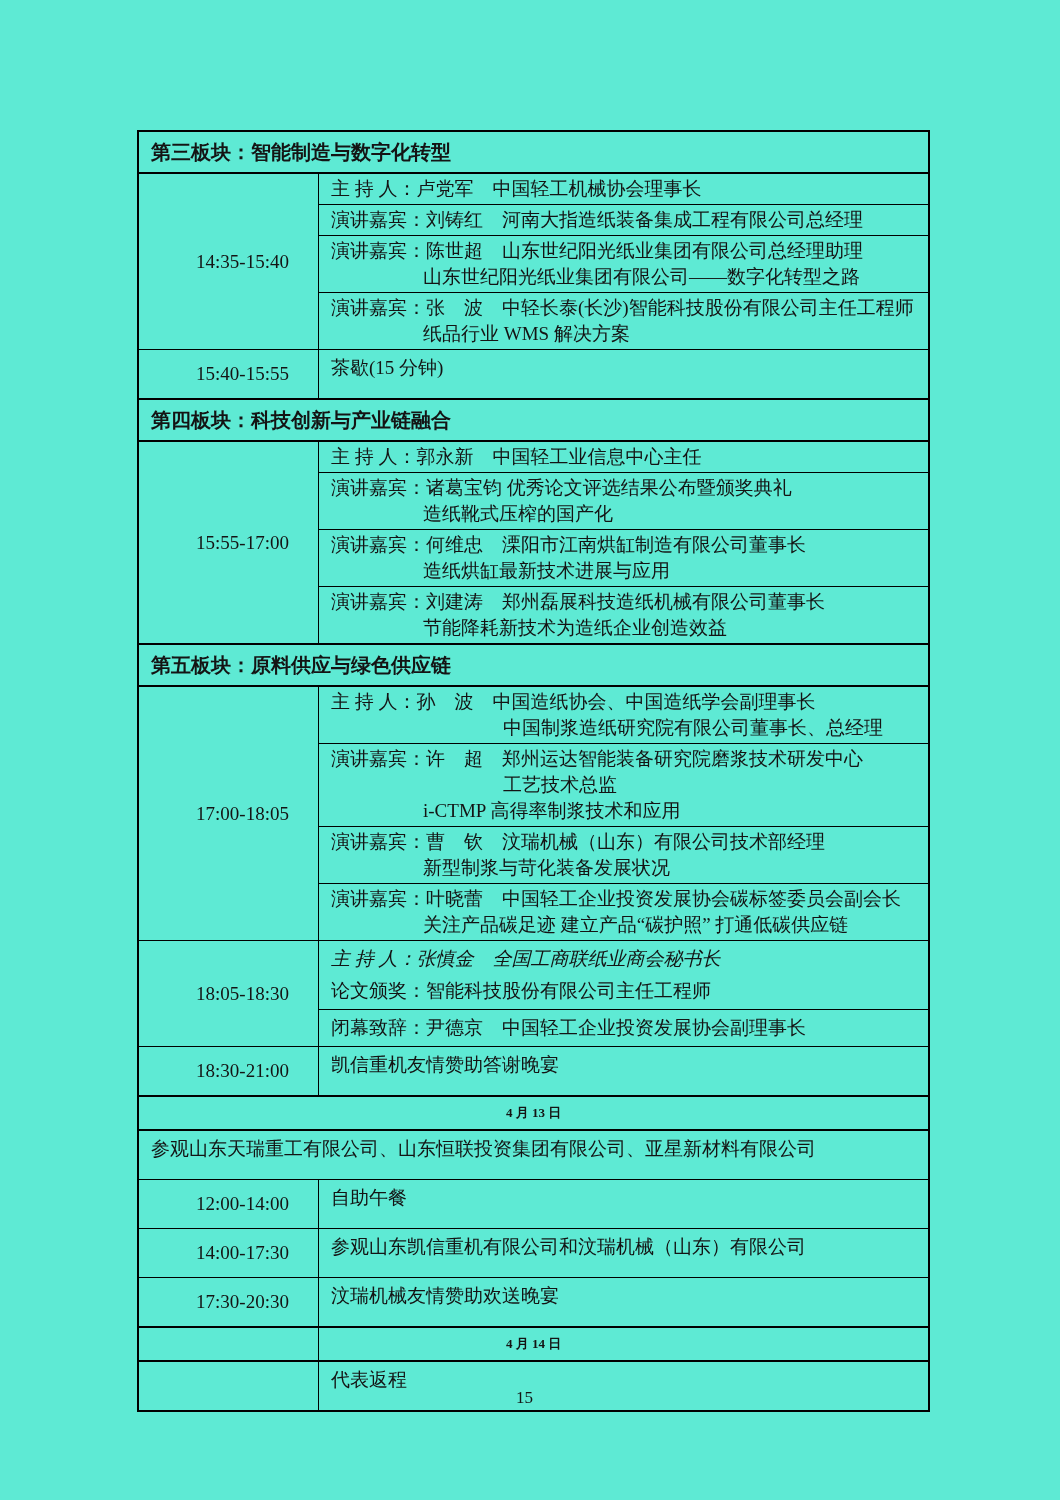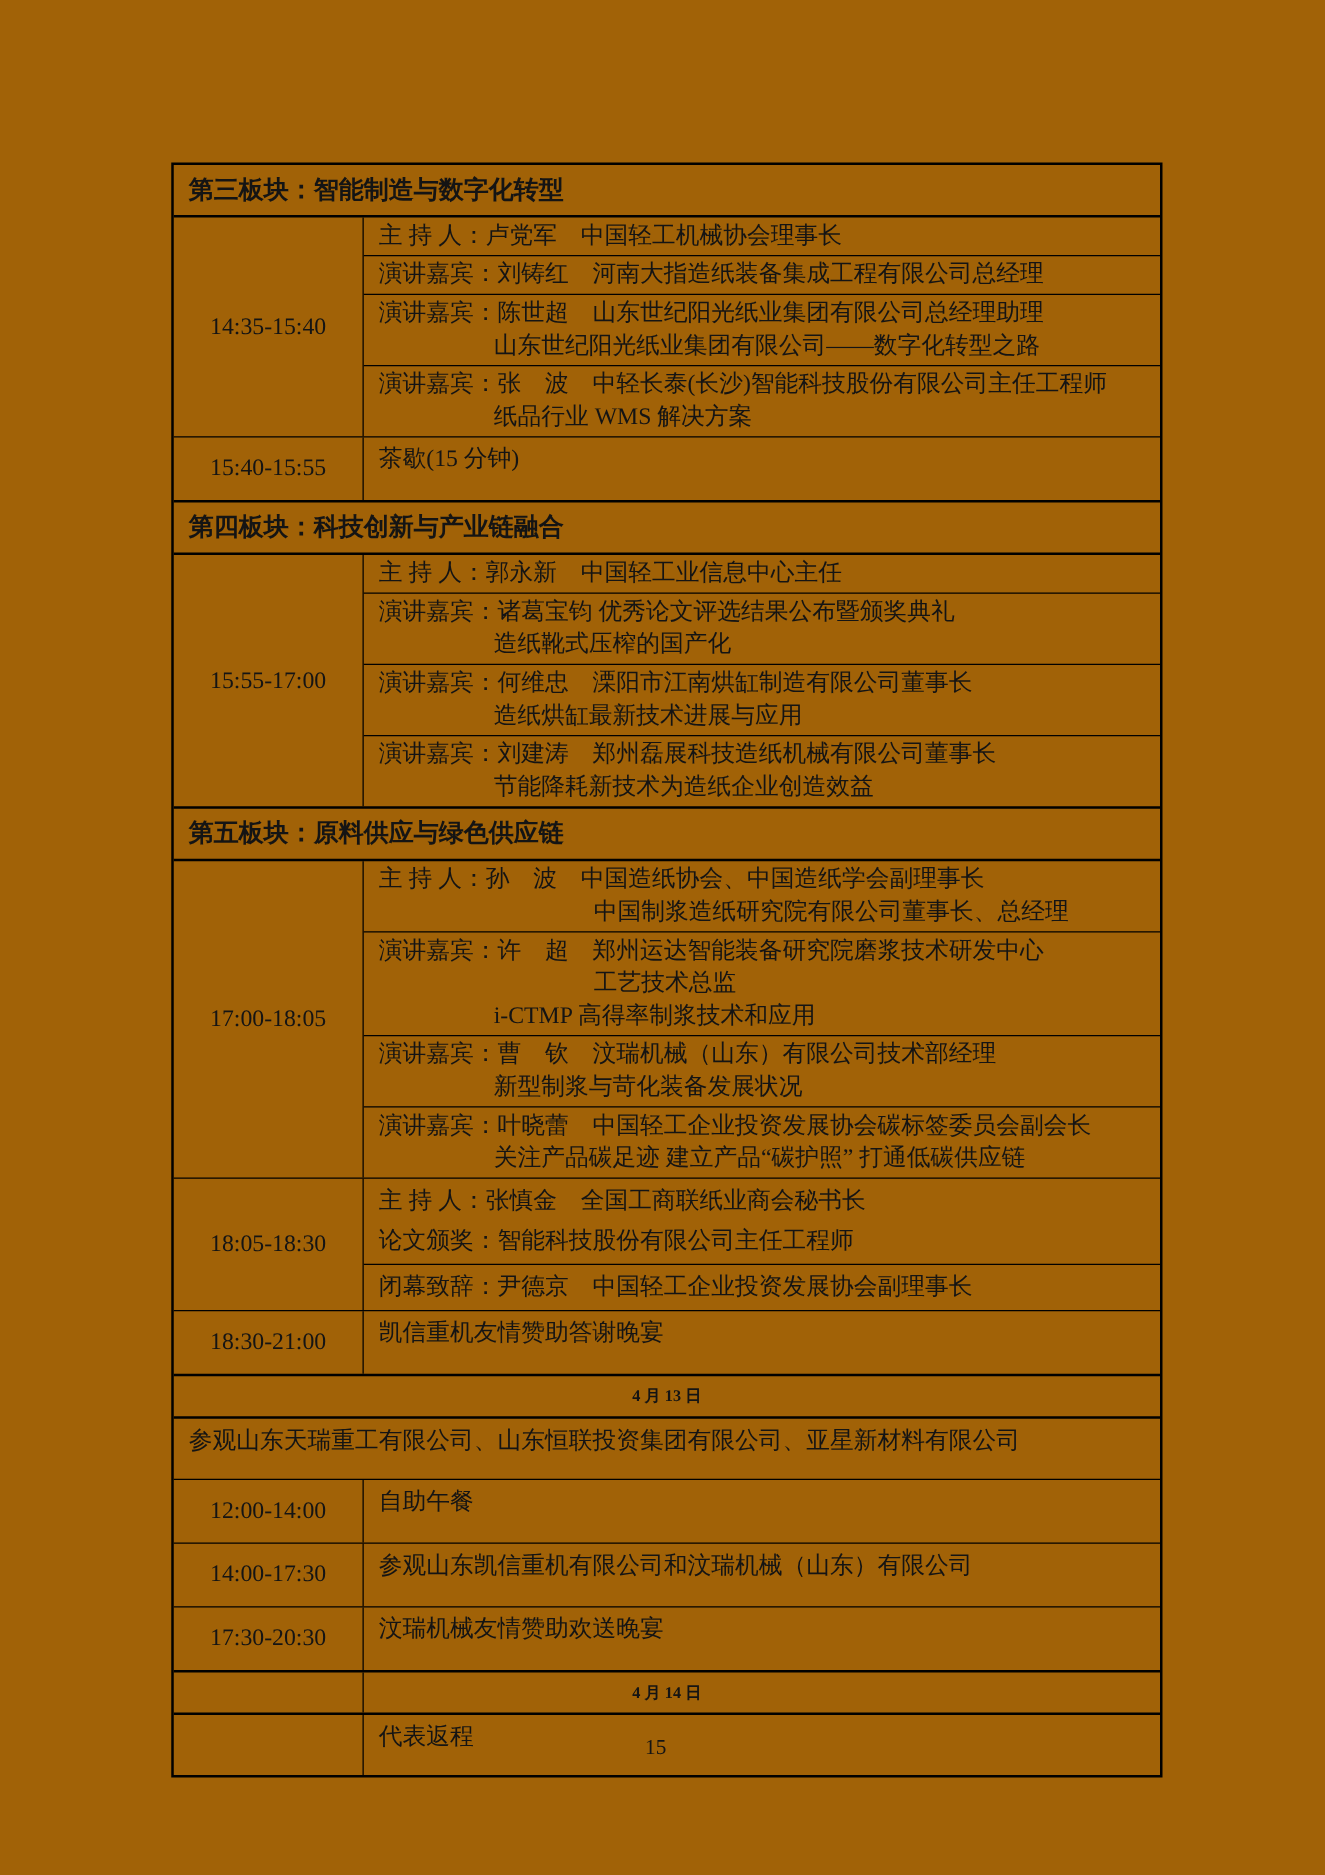--- a/index.html
+++ b/index.html
@@ -1,38 +1,38 @@
 <!DOCTYPE html>
 <html><head>
 <meta charset="utf-8">
 <style>
   * { margin:0; padding:0; box-sizing:border-box; }
   html,body { background:#ffffff; }
   body { width:1060px; height:1500px; position:relative;
          font-family:"Liberation Serif","DejaVu Serif",serif; color:#141414; }
-  .page { position:absolute; inset:0; background:#a16207; }
+  .page { position:absolute; inset:0; background:#5eead4; }
 
   .doc-table { position:absolute; left:137px; top:130px; width:793px;
                border:2px solid #000; font-size:19px; line-height:26px; }
 
   .row { display:flex; }
   .bt1 { border-top:1px solid #000; }
   .bt2 { border-top:2px solid #000; }
 
   .section { display:block; font-weight:bold; font-size:20px; padding:7px 12px; }
 
   .time { flex:0 0 152px; width:152px; border-right:1px solid #000;
           display:flex; align-items:center; justify-content:center;
-          text-align:center; padding:12px; }
+          text-align:center; padding:2px;margin-left:28px; }
   .content { flex:1; min-width:0; }
 
   .entry { padding:2px 8px 2px 12px; }
   .entry + .entry { border-top:1px solid #000; }
   .block4 .entry { padding:5px 8px 5px 12px; }
-  .line.sp { margin-bottom:6px; }
+  .line.sp { margin-bottom:6px;font-style:italic; }
   .ind1 { padding-left:92px; }
   .ind2 { padding-left:172px; }
 
   .simple .content { display:flex; align-items:flex-start; padding:5px 8px 17px 12px; }
 
   .date-row { position:relative; min-height:34px; }
   .date-row .time { border-right:1px solid #000; }
   .date-title { position:absolute; inset:0; display:flex; align-items:center;
                 justify-content:center; font-weight:bold; font-size:13px; }
 

